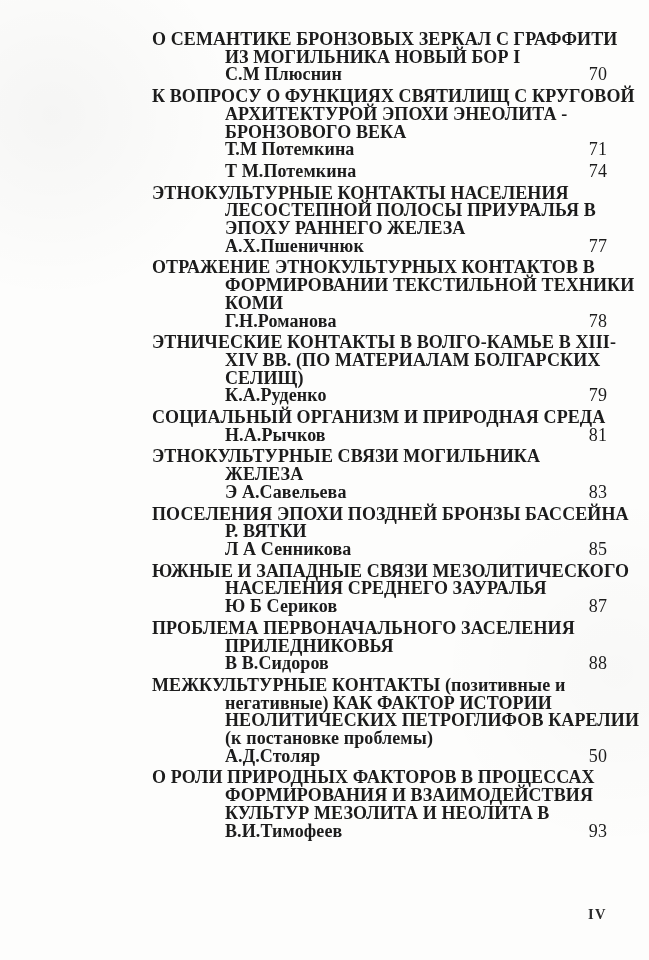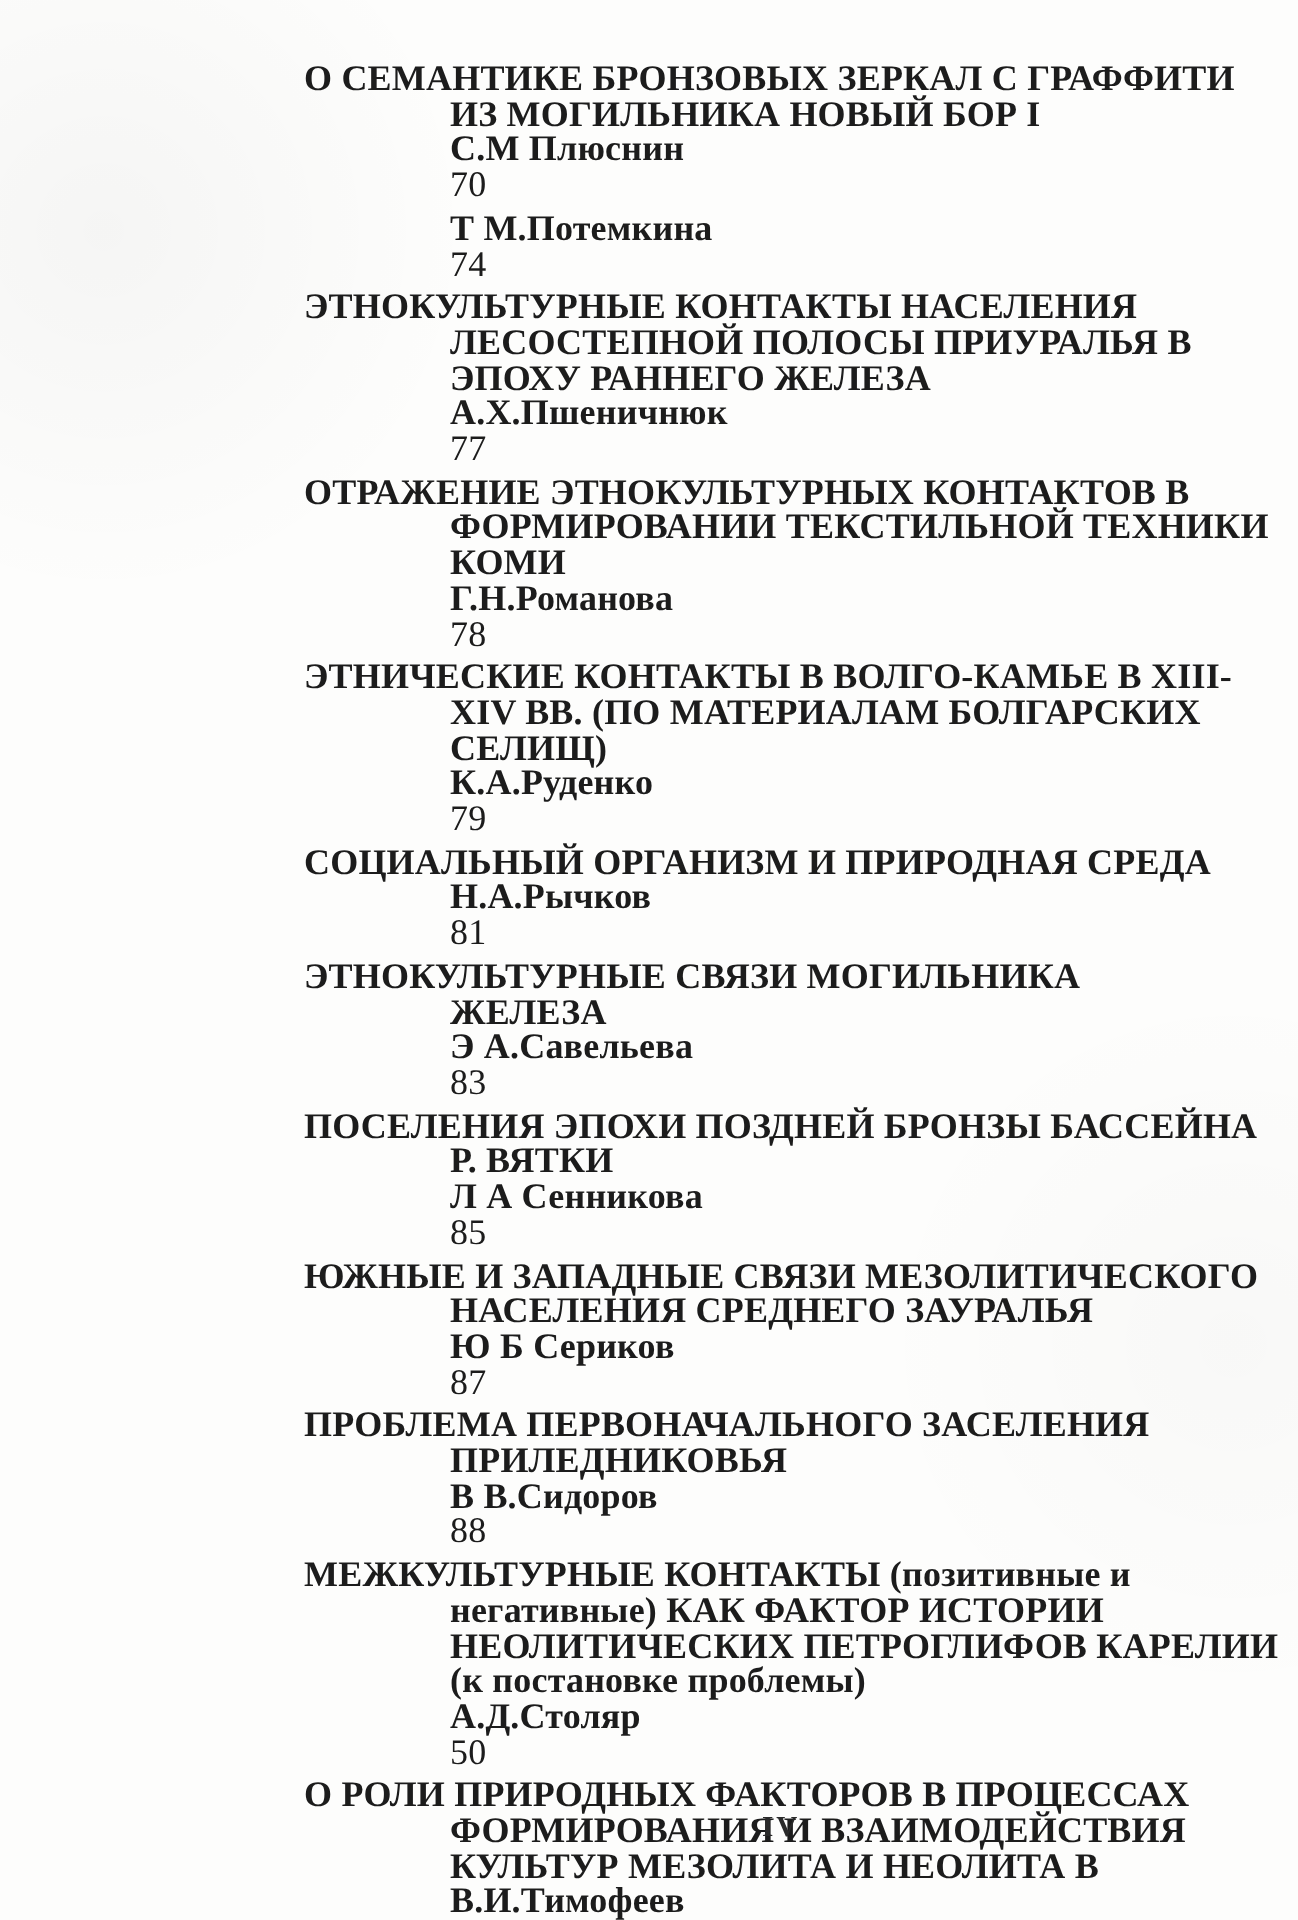--- a/index.html
+++ b/index.html
@@ -42,35 +42,34 @@
     white-space: nowrap;
   }
   .tline.first {
     padding-left: 0;
   }
   .byline {
     display: flex;
     justify-content: space-between;
     align-items: baseline;
     padding-left: 73px;
-    flex-direction: column;
   }
   .author {
     white-space: nowrap;
   }
   .pageno {
     white-space: nowrap;
     font-weight: 400;
   }
   .folio {
     position: absolute;
     left: 152px;
     width: 455px;
     top: 906px;
-    text-align: center;
+    text-align: right;
     font-weight: 700;
     font-size: 14.5px;
     letter-spacing: 1.5px;
     padding-left: 22px;
     box-sizing: border-box;
     color: #2a2a2a;
   }
 </style>
 </head>
 <body>
@@ -81,20 +80,31 @@
     <div class="title">
           <div class="tline first">О СЕМАНТИКЕ БРОНЗОВЫХ ЗЕРКАЛ С ГРАФФИТИ</div>
           <div class="tline">ИЗ МОГИЛЬНИКА НОВЫЙ БОР I</div>
         </div>
     <div class="byline">
       <span class="author">С.М Плюснин</span>
       <span class="pageno">70</span>
     </div>
   </section>
 
+  <section class="entry">
+    <div class="title">
+          <div class="tline first">К ВОПРОСУ О ФУНКЦИЯХ СВЯТИЛИЩ С КРУГОВОЙ</div>
+          <div class="tline">АРХИТЕКТУРОЙ ЭПОХИ ЭНЕОЛИТА -</div>
+          <div class="tline">БРОНЗОВОГО ВЕКА</div>
+        </div>
+    <div class="byline">
+      <span class="author">Т.М Потемкина</span>
+      <span class="pageno">71</span>
+    </div>
+  </section>
 
   <section class="entry">
     <div class="byline">
       <span class="author">Т М.Потемкина</span>
       <span class="pageno">74</span>
     </div>
   </section>
 
   <section class="entry">
     <div class="title">

